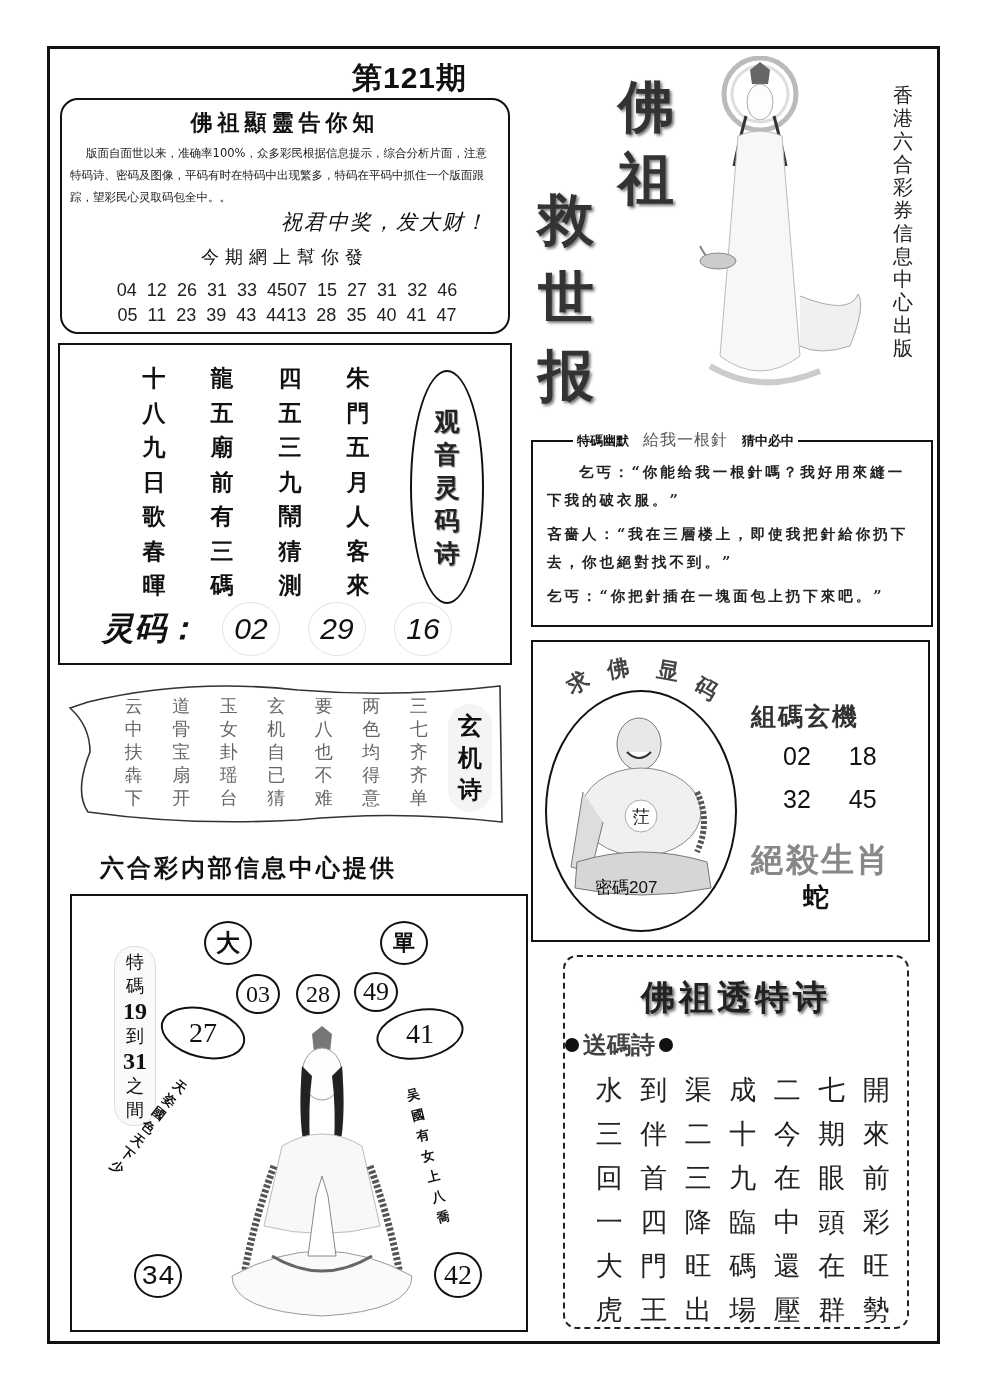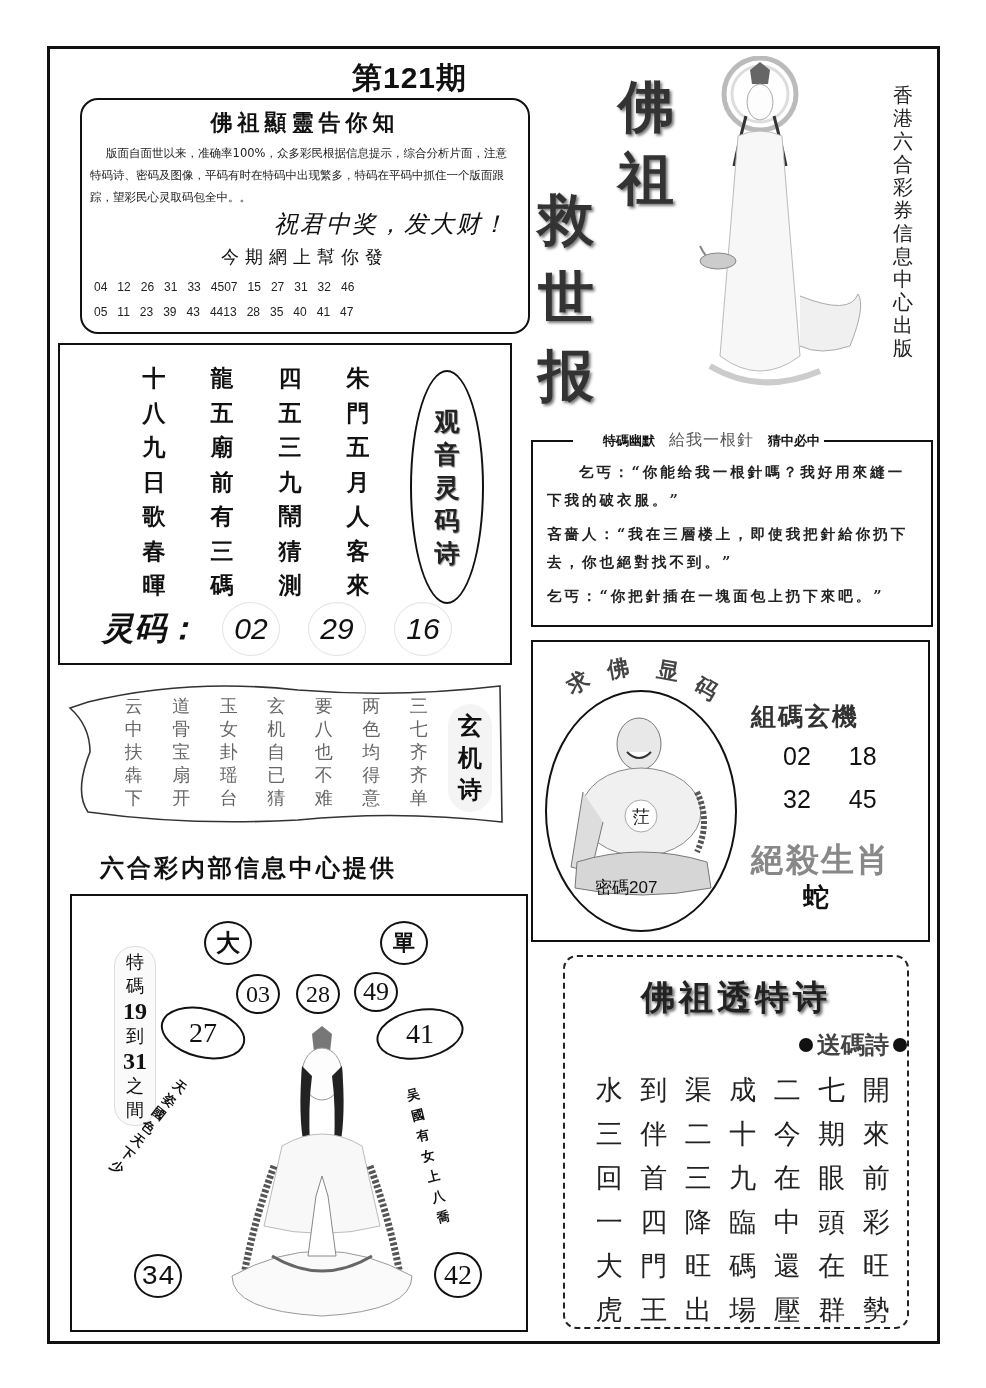--- a/index.html
+++ b/index.html
@@ -3,26 +3,26 @@
 <meta charset="utf-8">
 <style>
   html, body { margin:0; padding:0; background:#ffffff; }
   body { width:986px; height:1388px; position:relative; overflow:hidden;
          font-family:"DejaVu Sans", sans-serif; color:#111; }
   .abs { position:absolute; }
   .frame { left:47px; top:46px; width:887px; height:1292px; border:3px solid #111; }
   .issue { left:352px; top:58px; font-size:30px; font-weight:bold; font-family:"Liberation Sans", sans-serif; letter-spacing:1px; }
 
   
-  .notice { left:60px; top:98px; width:446px; height:232px; border:2px solid #111; border-radius:18px;margin-left:20px; }
+  .notice { left:60px; top:98px; width:446px; height:232px; border:2px solid #111; border-radius:18px; }
   .notice-title { position:absolute; left:0; right:0; top:8px; text-align:center; font-size:22px; font-weight:bold; font-family:"DejaVu Serif", serif; letter-spacing:5px; }
   .notice-body { position:absolute; left:8px; right:10px; top:42px; font-size:11.5px; line-height:22px; color:#222; text-indent:1.4em; }
-  .notice-wish { position:absolute; right:20px; top:108px; font-size:24px; font-style:italic; font-family:"DejaVu Serif", serif; letter-spacing:2px; }
+  .notice-wish { position:absolute; right:20px; top:108px; font-size:21px; font-style:italic; font-family:"DejaVu Serif", serif; letter-spacing:2px; }
   .notice-sub { position:absolute; left:0; right:0; top:145px; text-align:center; font-size:18px; font-family:"DejaVu Serif", serif; letter-spacing:6px; }
-  .num-row { position:absolute; left:12px; right:8px; display:flex; justify-content:flex-start; font-size:12px; font-family:"Liberation Sans", sans-serif; color:#222; }
+  .num-row { position:absolute; left:12px; right:8px; display:flex; justify-content:center; font-size:18px; font-family:"Liberation Sans", sans-serif; color:#222; }
   .num-row .grp { display:flex; gap:10px; }
 
   
   .poem-box { left:58px; top:343px; width:450px; height:318px; border:2px solid #111; }
   .poem-grid { position:absolute; left:60px; top:18px; display:grid; grid-template-columns:repeat(4, 68px); row-gap:5px; }
   .poem-grid span { font-size:23px; font-family:"DejaVu Serif", serif; font-weight:bold; text-align:center; line-height:29.5px; }
   .oval-title { position:absolute; left:350px; top:25px; width:70px; height:230px; border:2px solid #111; border-radius:50%; display:flex; flex-direction:column; align-items:center; justify-content:center; }
   .oval-title span { font-size:25px; font-weight:bold; font-family:"DejaVu Serif", serif; line-height:33px; color:#222; text-shadow:1px 1px 1px #888; }
   .ling-label { position:absolute; left:42px; top:262px; font-size:32px; font-family:"DejaVu Serif", serif; font-style:italic; font-weight:bold; }
   .ling-num { position:absolute; top:257px; width:56px; height:52px; border-radius:50%; border:1px solid #e3e3e3; font-size:30px; font-style:italic; font-family:"Liberation Sans", sans-serif; display:flex; align-items:center; justify-content:center; }
@@ -49,39 +49,39 @@
   .figure-seated { position:absolute; left:140px; top:130px; width:220px; height:300px; }
 
   
   .title-big { position:absolute; font-size:56px; font-weight:bold; font-family:"DejaVu Serif", serif; color:#333; text-shadow:2px 2px 3px #777; }
   .publisher { left:890px; top:84px; width:26px; display:flex; flex-direction:column; align-items:center; font-size:20px; line-height:23px; font-family:"DejaVu Sans", sans-serif; color:#222; }
   .figure-stand { left:690px; top:56px; width:200px; height:345px; }
 
   .joke-box { left:531px; top:440px; width:398px; height:185px; border-left:2px solid #111; border-right:2px solid #111; border-bottom:2px solid #111; }
   .joke-head { position:absolute; left:-2px; right:-2px; top:-10px; display:flex; align-items:center; font-family:"DejaVu Serif", serif; }
   .joke-head .line { height:2px; background:#111; }
-  .joke-head .t1 { font-size:13px; font-weight:bold; padding:0 4px;margin-left:26px; }
+  .joke-head .t1 { font-size:13px; font-weight:bold; padding:0 4px; }
   .joke-head .t2 { font-size:16px; color:#555; padding:0 10px; letter-spacing:1px; }
   .joke-head .t3 { font-size:13px; font-weight:bold; padding:0 4px;font-family:Liberation Serif, serif; }
   .joke-body { position:absolute; left:8px; right:8px; top:12px; font-size:14.5px; line-height:28px; font-family:"DejaVu Serif", serif; font-weight:bold; color:#222; letter-spacing:3px; }
   .joke-body p { margin:6px; }
   .joke-body .ind { text-indent:2.2em; }
 
   .buddha-box { left:531px; top:640px; width:395px; height:298px; border:2px solid #111; }
   .buddha-oval { position:absolute; left:12px; top:48px; width:188px; height:238px; border:2px solid #111; border-radius:50%; }
   .buddha-arc { position:absolute; font-size:22px; font-weight:bold; font-family:"DejaVu Serif", serif; color:#444; }
   .secret { position:absolute; left:62px; top:234px; font-size:17px; font-family:Liberation Sans, sans-serif; }
   .zuma-title { position:absolute; left:218px; top:58px; font-size:25px; font-weight:bold; letter-spacing:2px; font-family:"DejaVu Serif", serif; color:#333; }
   .zuma-nums { position:absolute; left:250px; font-size:25px; font-family:"Liberation Sans", sans-serif; display:flex; gap:38px; }
   .kill-title { position:absolute; left:218px; top:196px; font-size:33px; letter-spacing:2px; color:#888; font-family:"DejaVu Serif", serif; font-weight:bold; }
   .kill-val { position:absolute; left:270px; top:238px; font-size:26px; font-weight:bold; font-family:"DejaVu Serif", serif; }
 
   .poem2-box { left:563px; top:955px; width:342px; height:370px; border:2px dashed #222; border-radius:14px; }
   .poem2-title { position:absolute; left:0; right:0; top:18px; text-align:center; font-size:34px; font-weight:bold; font-family:"DejaVu Serif", serif; color:#222; letter-spacing:4px; text-shadow:2px 2px 3px #666; }
-  .poem2-sub { position:absolute; left:0; right:0; top:72px; display:flex; justify-content:flex-end; align-items:center; gap:4px; font-size:24px; font-weight:bold; font-family:"DejaVu Serif", serif; color:#444; }
+  .poem2-sub { position:absolute; left:0; right:0; top:72px; display:flex; justify-content:flex-start; align-items:center; gap:4px; font-size:24px; font-weight:bold; font-family:"DejaVu Serif", serif; color:#444; }
   .poem2-sub .dot { width:14px; height:14px; border-radius:50%; background:#111; }
   .poem2-grid { position:absolute; left:22px; top:112px; display:grid; grid-template-columns:repeat(7, 44.5px); row-gap:2px; }
   .poem2-grid span { font-size:27px; text-align:center; font-family:"DejaVu Serif", serif; line-height:42px; color:#222; }
 </style>
 </head>
 <body>
 
 <div class="abs frame"></div>
 
 <div class="abs issue">第121期</div>

